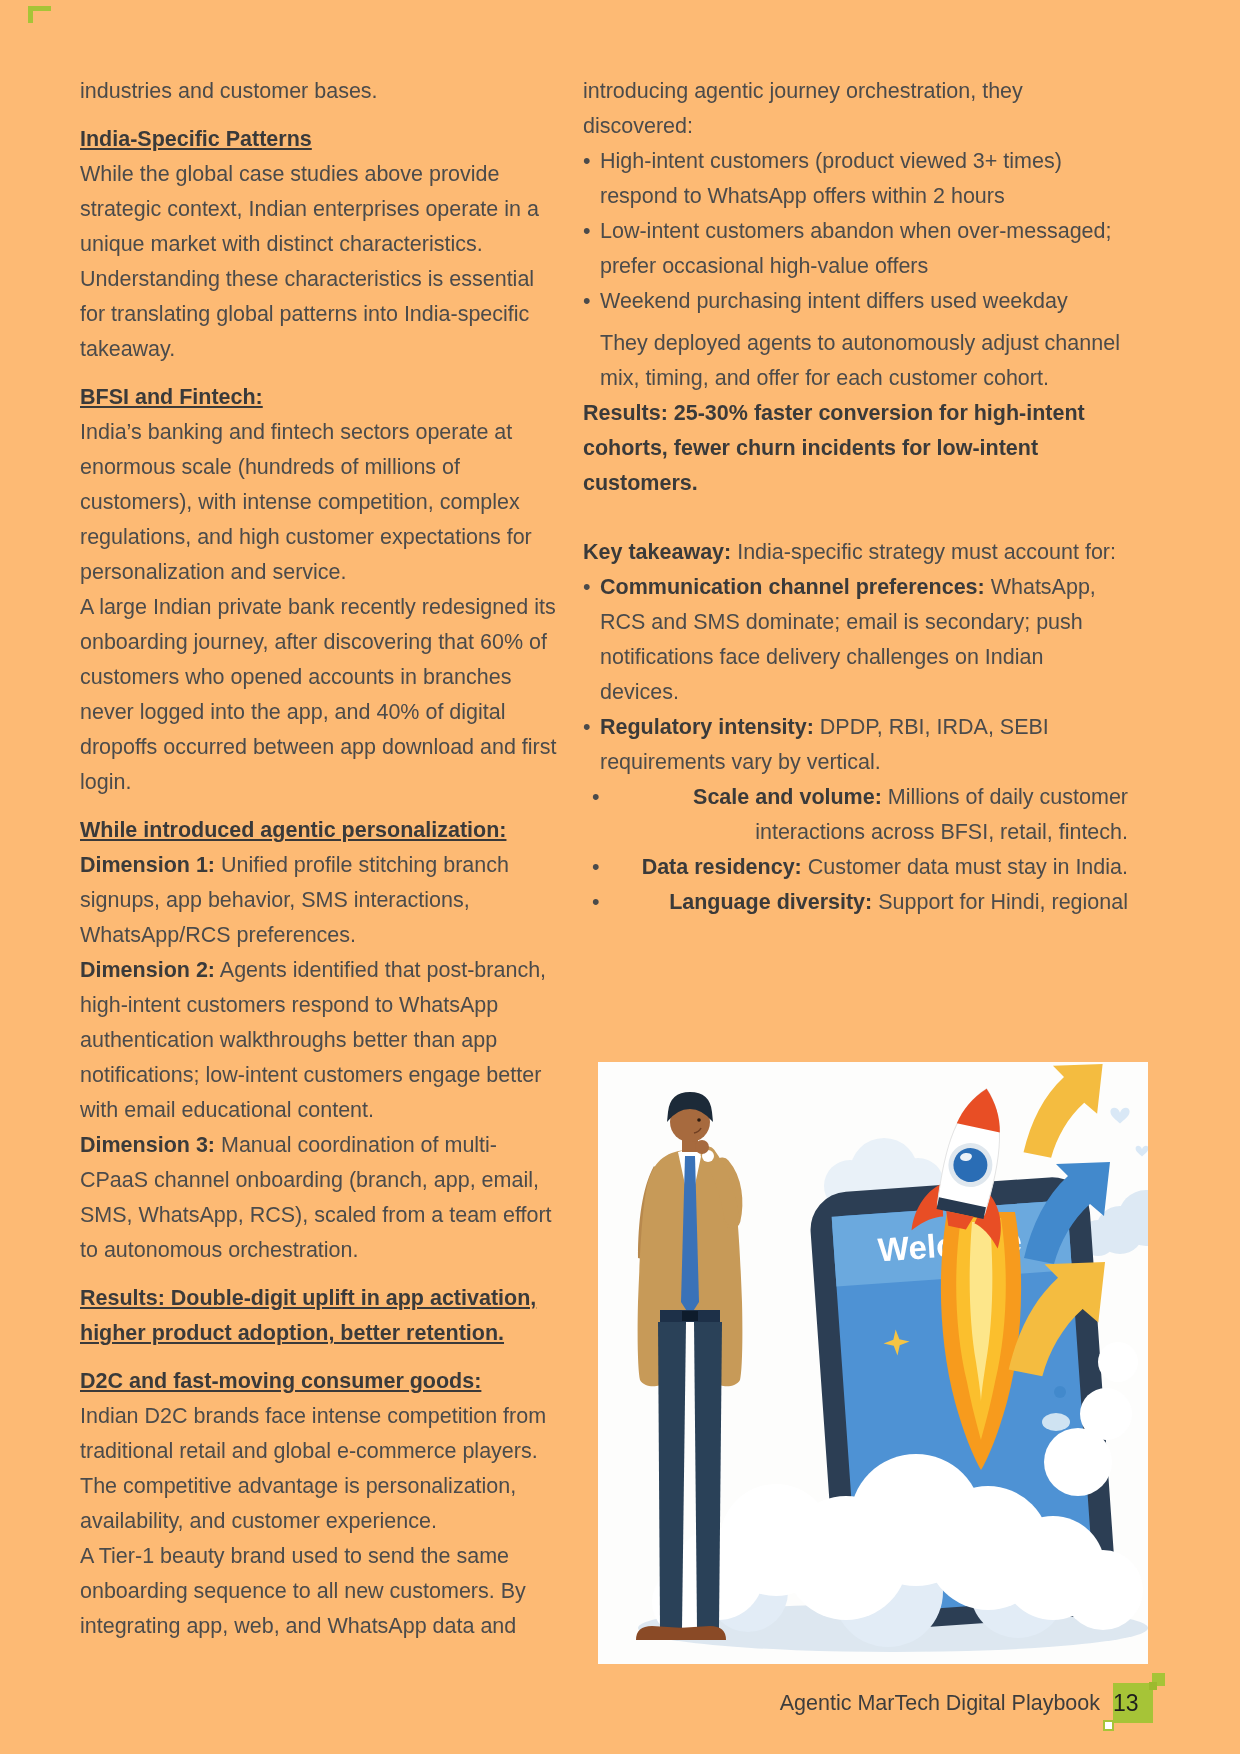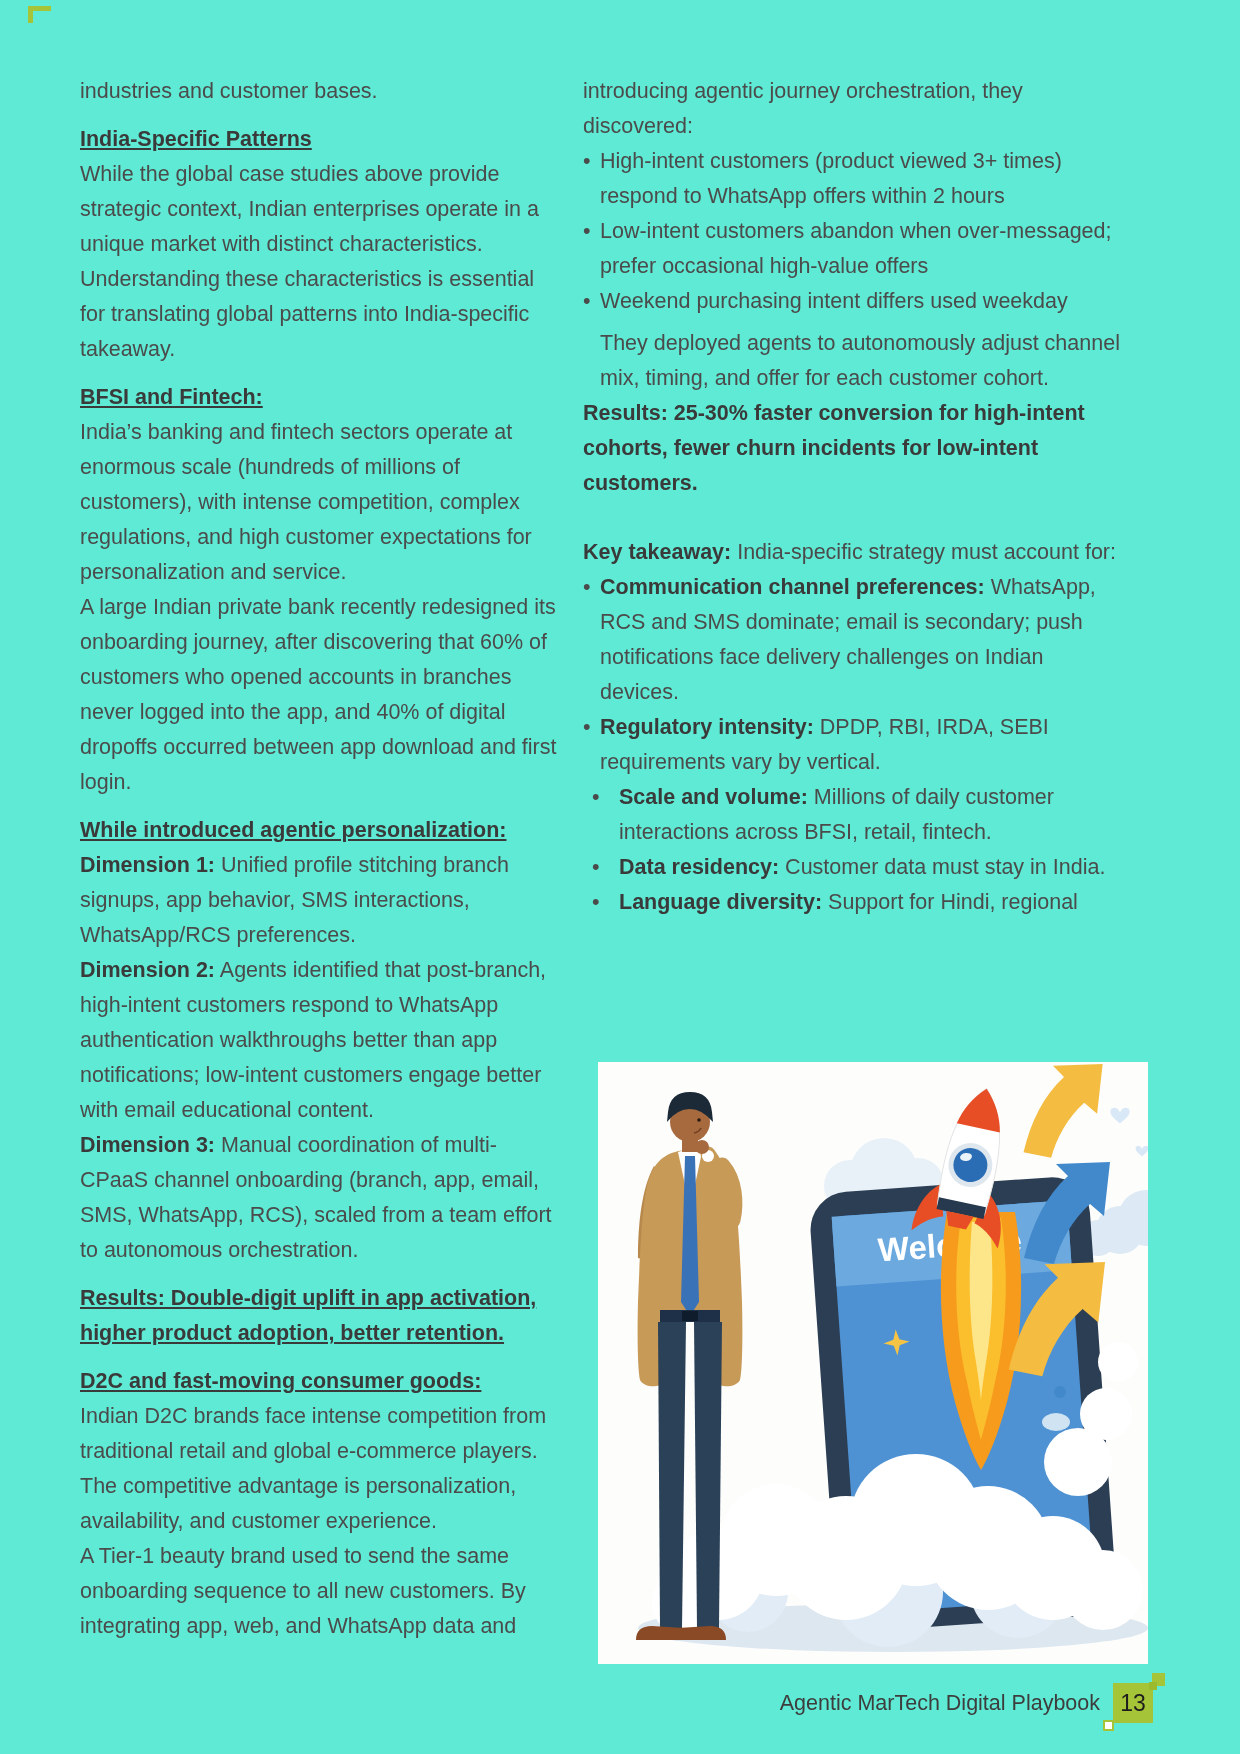--- a/index.html
+++ b/index.html
@@ -1,37 +1,37 @@
 <!DOCTYPE html>
 <html><head>
 <meta charset="utf-8">
 <style>
   html,body{margin:0;padding:0;background:#ffffff;}
-  .page{position:relative;width:1240px;height:1754px;background:#5eead4;overflow:hidden;
+  .page{position:relative;width:1240px;height:1754px;background:#fdba74;overflow:hidden;
         font-family:"Liberation Sans","DejaVu Sans",sans-serif;color:#4b4b4b;}
   .corner-mark{position:absolute;left:28px;top:6px;width:18px;height:12px;
         border-left:5px solid #a6c437;border-top:5px solid #a6c437;}
   .columns{position:absolute;left:80px;top:74px;display:grid;grid-template-columns:478px 545px;column-gap:25px;}
   .col p{margin:0;font-size:21.5px;line-height:35px;}
   strong{color:#3a3a3a;}
   .head{font-weight:bold;color:#3a3a3a;}
   .bold{font-weight:bold;color:#3a3a3a;}
   .gap{margin-top:13px !important;text-decoration:underline;}
   .gap-lg{margin-top:34px !important;}
   ul.blist{list-style:none;margin:0;padding:0;}
   ul.blist li{position:relative;padding-left:17px;font-size:21.5px;line-height:35px;}
   ul.blist li::before{content:"\2022";position:absolute;left:0;top:0;color:#4b4b4b;}
-  ul.blist li.deep{padding-left:36px;}
+  ul.blist li.deep{padding-left:36px;text-align:right;}
   ul.blist li.deep::before{left:9px;}
   .cont{display:block;margin-top:7px;}
   .illu{position:absolute;left:598px;top:1062px;width:550px;height:602px;}
   .footer{position:absolute;top:1683px;right:87px;display:flex;align-items:center;gap:13px;}
   .ftitle{font-size:21.5px;color:#3d3d3d;}
   .badge{position:relative;width:40px;height:40px;background:#a6c437;display:flex;
-         align-items:center;justify-content:center;}
+         align-items:center;justify-content:flex-start;}
   .pnum{font-size:23px;color:#1d1d1d;}
   .sq{position:absolute;display:block;}
   .sq1{top:-10px;right:-12px;width:13px;height:13px;background:#a6c437;}
   .sq2{top:-1px;right:-4px;width:8px;height:8px;background:#9cba2e;}
   .sq3{bottom:-8px;left:-10px;width:7px;height:7px;border:2px solid #a6c437;background:#fff;}
 </style>
 </head>
 <body>
 
 <div class="page">

